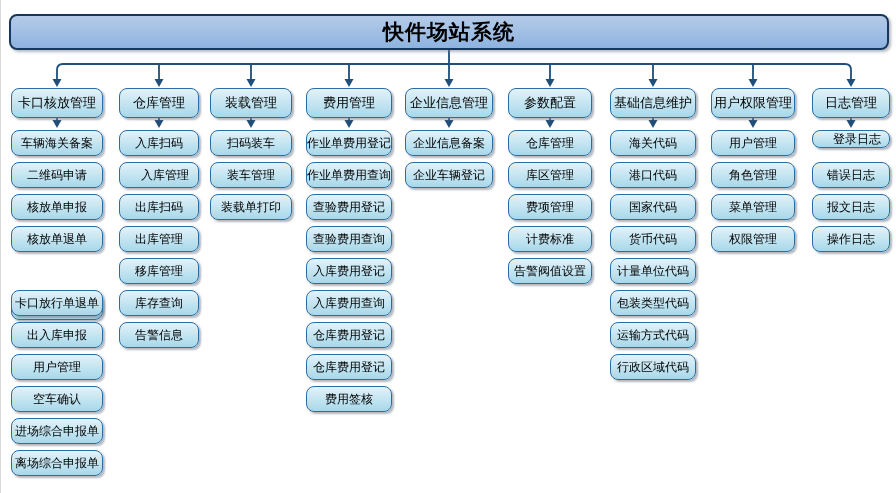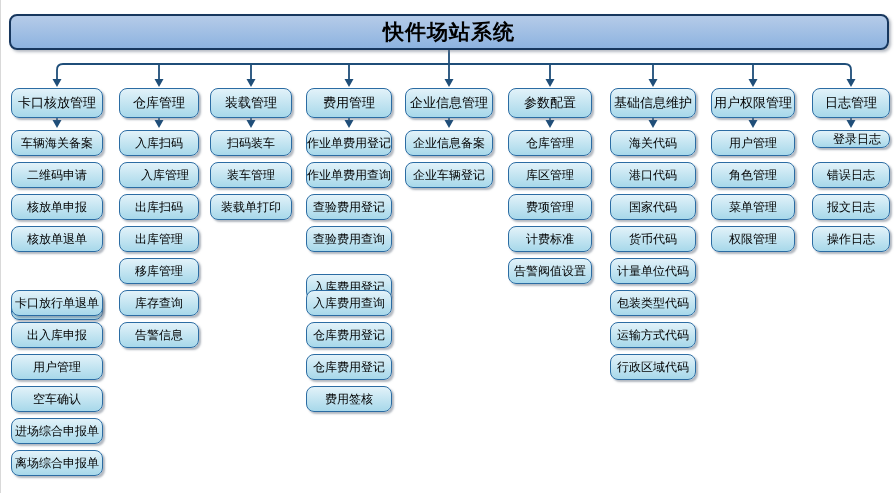--- a/index.html
+++ b/index.html
@@ -95,21 +95,21 @@
         <div class="box item-box" style="top: 130px; height: 26px;">扫码装车</div>
         <div class="box item-box" style="top: 162px; height: 26px;">装车管理</div>
         <div class="box item-box" style="top: 194px; height: 26px;">装载单打印</div>
       </div>
       <div class="column" style="left: 305px; width: 86px;">
         <div class="box header-box" style="top: 88px; height: 30px;">费用管理</div>
         <div class="box item-box" style="top: 130px; height: 26px;">作业单费用登记</div>
         <div class="box item-box" style="top: 162px; height: 26px;">作业单费用查询</div>
         <div class="box item-box" style="top: 194px; height: 26px;">查验费用登记</div>
         <div class="box item-box" style="top: 226px; height: 26px;">查验费用查询</div>
-        <div class="box item-box" style="top: 258px; height: 26px; margin-top: 16px;">入库费用登记</div>
+        <div class="box item-box" style="top: 258px; height: 26px;">入库费用登记</div>
         <div class="box item-box" style="top: 290px; height: 26px;">入库费用查询</div>
         <div class="box item-box" style="top: 322px; height: 26px;">仓库费用登记</div>
         <div class="box item-box" style="top: 354px; height: 26px;">仓库费用登记</div>
         <div class="box item-box" style="top: 386px; height: 26px;">费用签核</div>
       </div>
       <div class="column" style="left: 404px; width: 88px;">
         <div class="box header-box" style="top: 88px; height: 30px;">企业信息管理</div>
         <div class="box item-box" style="top: 130px; height: 26px;">企业信息备案</div>
         <div class="box item-box" style="top: 162px; height: 26px;">企业车辆登记</div>
       </div>

